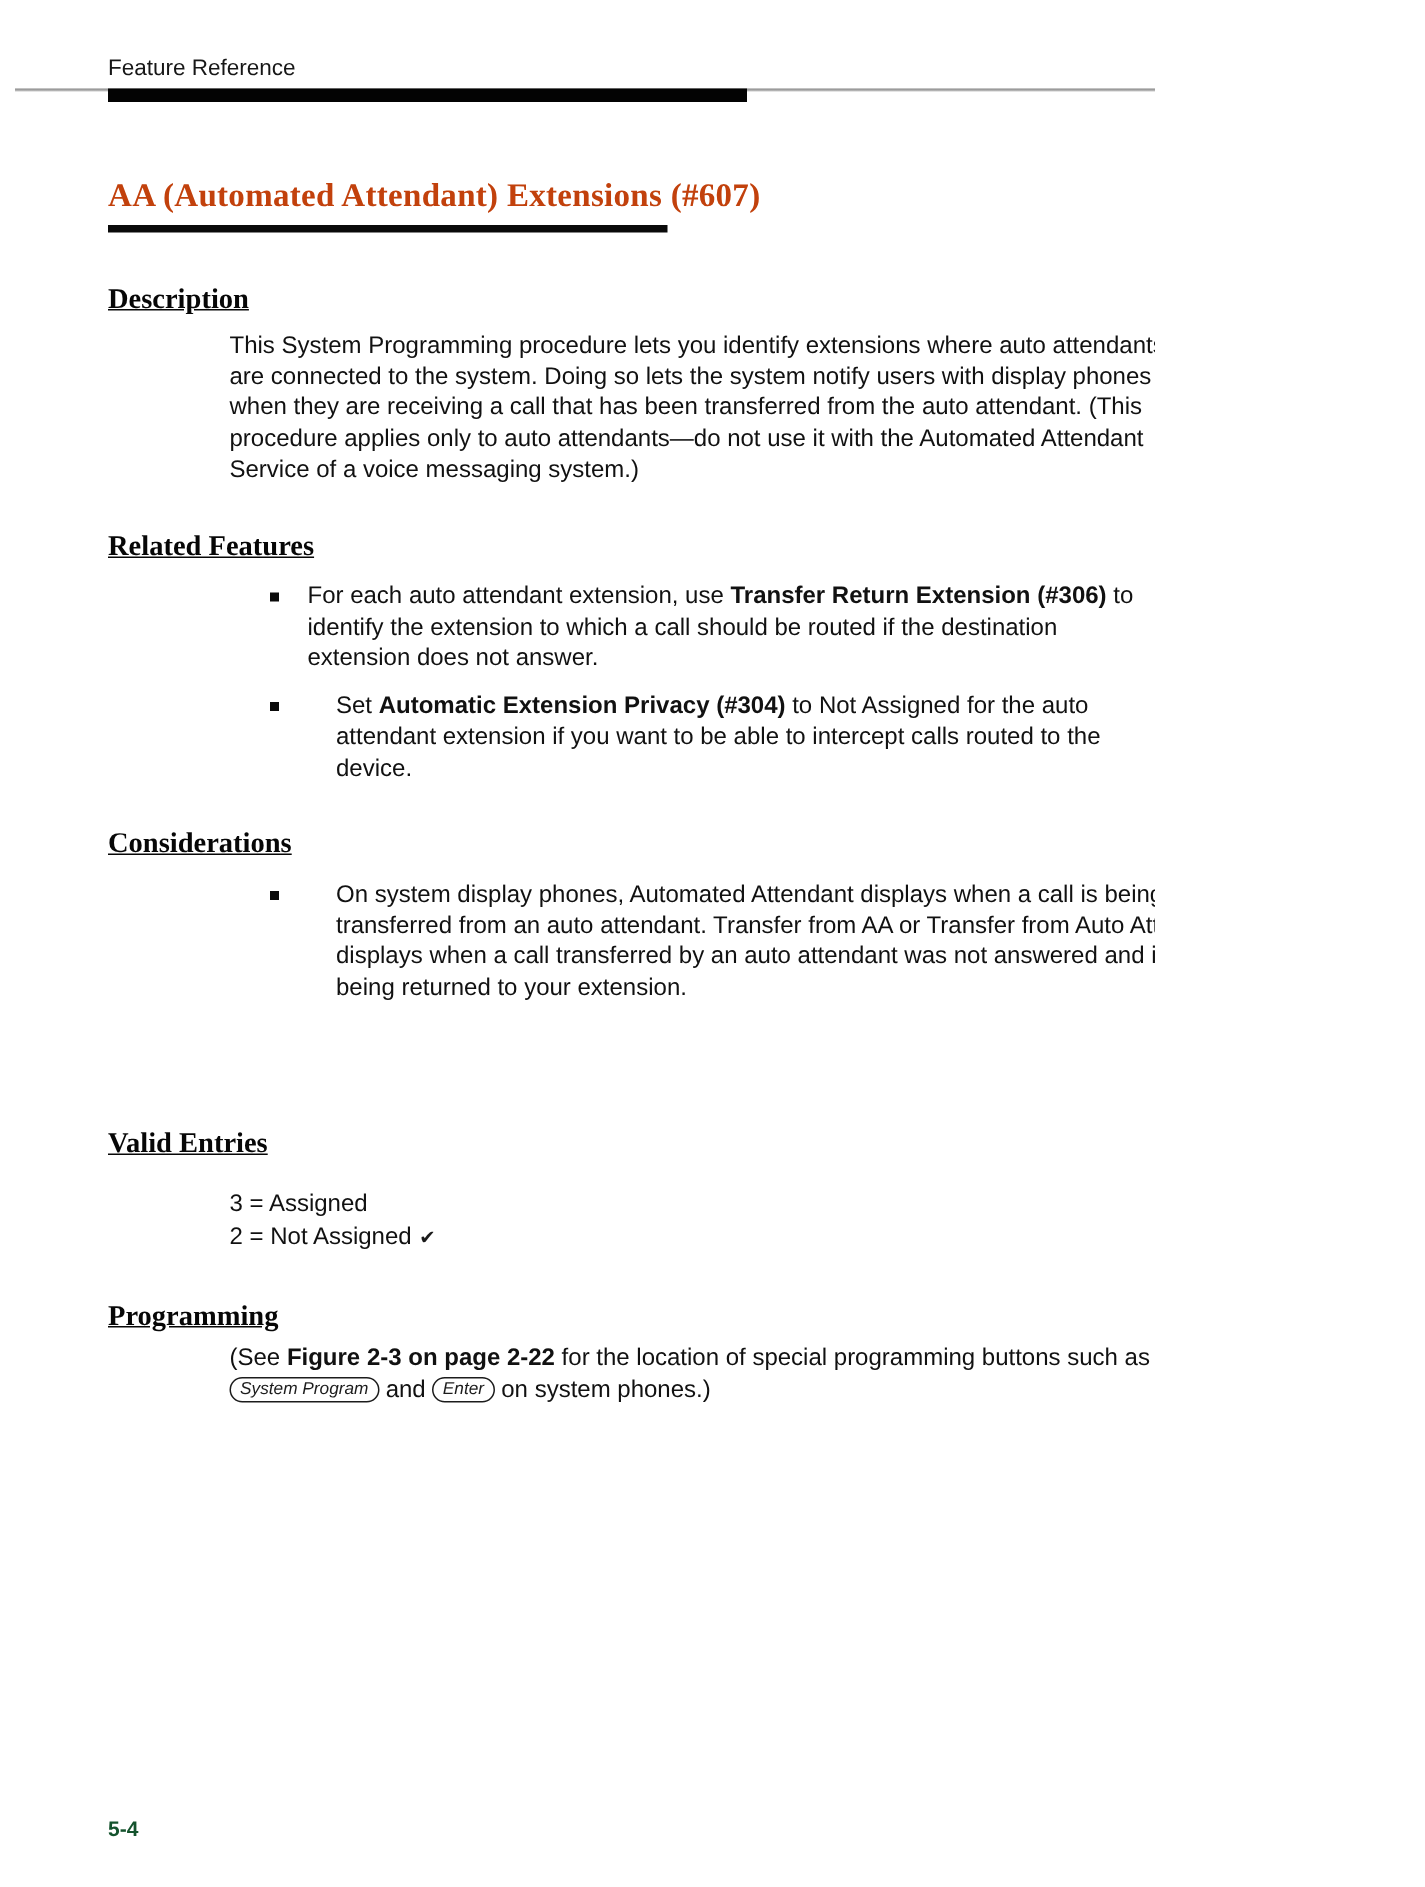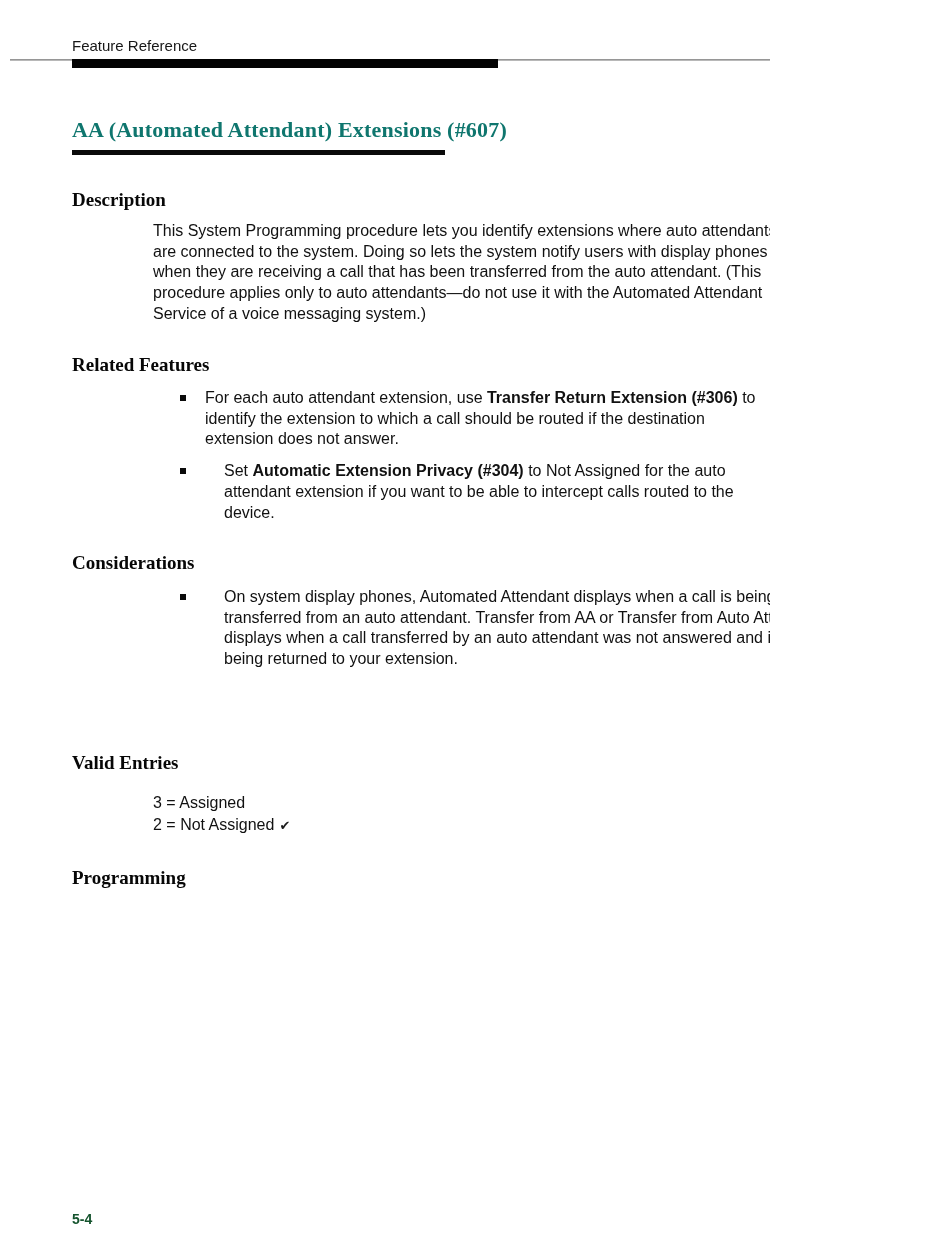--- a/index.html
+++ b/index.html
@@ -26,33 +26,34 @@
   .head-bar {
     left: 72px; top: 59px; width: 426px; height: 9px;
     background: #030303;
   }
 
   
   .doc-title {
     left: 72px; top: 116px;
     font-family: "Liberation Serif", "DejaVu Serif", serif;
     font-weight: bold; font-size: 22px; line-height: 28px;
-    letter-spacing: 0.2px; color: #0f766e;
+    letter-spacing: 0.2px; color: #c2410c;
   }
   .title-rule {
     left: 72px; top: 150px; width: 373px; height: 5px;
     background: #0a0a0a;
   }
 
   
   .sec-head {
     left: 72px;
     font-family: "Liberation Serif", "DejaVu Serif", serif;
     font-weight: bold; font-size: 19px; line-height: 25px;
     color: #070707;
+    text-decoration: underline;
   }
 
   
   .body-text {
     font-size: 16px; line-height: 20.7px; color: #111111;
   }
   .para { left: 153px; width: 624px; }
   b, .bold { font-weight: bold; }
 
   
@@ -130,16 +131,17 @@
     </div>
   </div>
 
   <h2 class="abs sec-head" style="top:750px; margin:0;">Valid Entries</h2>
   <div class="abs body-text entries" style="top:793px;">
     <div class="entry-line"><span>3 = Assigned</span><span class="check"></span></div>
     <div class="entry-line"><span>2 = Not Assigned</span><span class="check">✔</span></div>
   </div>
 
   <h2 class="abs sec-head" style="top:865px; margin:0;">Programming</h2>
+  <div class="abs body-text para" style="top:896px;"><span>(See </span><b>Figure 2-3 on page 2-22</b><span> for the location of special programming buttons such as </span><span class="key-pill">System Program</span><span> and </span><span class="key-pill">Enter</span><span> on system phones.)</span></div>
 
   <div class="abs page-number">5-4</div>
 
 </div>
 
 </body></html>

